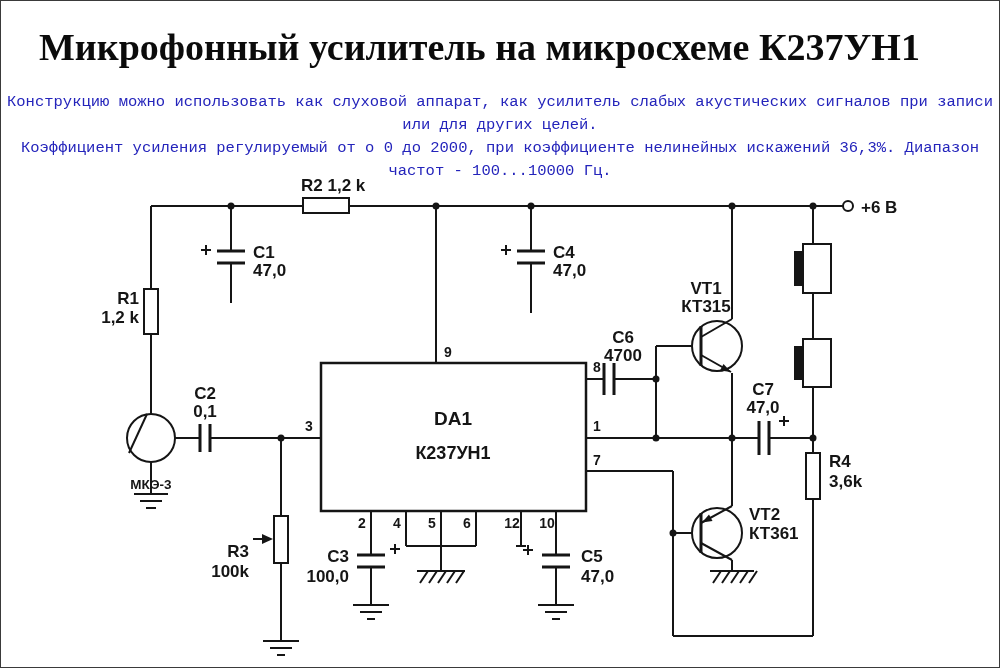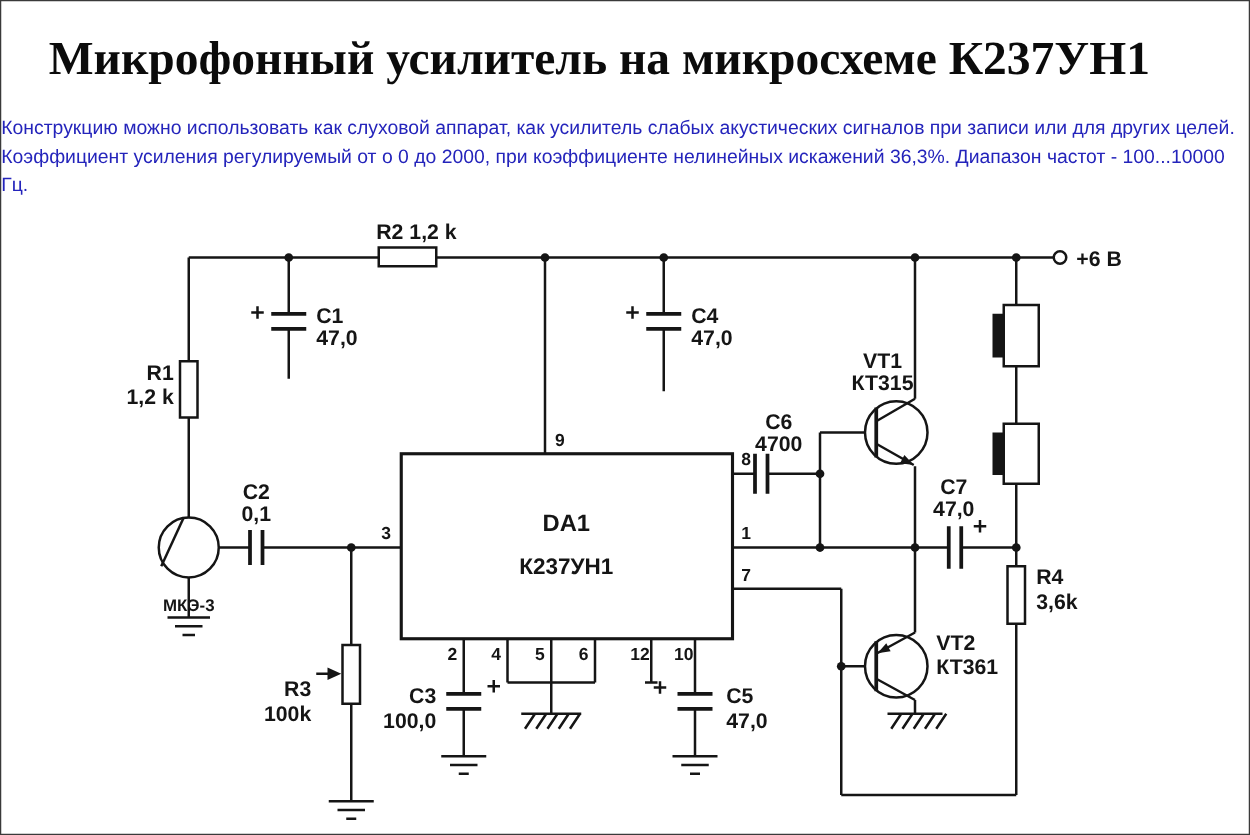--- a/index.html
+++ b/index.html
@@ -1,18 +1,18 @@
 <!DOCTYPE html>
 <html style="--desc-color: #2424bb;"><head>
 <meta charset="utf-8">
 <style>
   html,body{margin:0;padding:0;background:#888;}
   .page{position:relative;width:1000px;height:668px;background:#ffffff;border:1px solid #3a3a3a;box-sizing:border-box;overflow:hidden;margin:0 auto;padding-left:25px;}
   h1.title{position:absolute;left:38px;top:24px;margin:0;font-family:"Liberation Serif",serif;font-weight:bold;font-size:38px;color:#0b0b0b;white-space:nowrap;}
-  .desc{position:absolute;top:90px;left:0;width:100%;text-align:left;font-family:Liberation Sans, sans-serif;font-size:15.5px;line-height:23px;color:var(--desc-color,#2424bb);}
+  .desc{position:absolute;top:90px;left:0;width:100%;text-align:center;font-family:Liberation Mono, monospace;font-size:15.5px;line-height:23px;color:var(--desc-color,#2424bb);}
   svg.schem{position:absolute;left:0;top:0;width:1000px;height:668px;}
   svg text{font-family:"Liberation Sans",sans-serif;font-weight:bold;fill:#151515;}
   .t17{font-size:17px}.t14{font-size:14px}.t13{font-size:13.5px}.t19{font-size:19px}.t18{font-size:18px}
   .w{stroke:#151515;stroke-width:2;fill:none}
   .w3{stroke:#151515;stroke-width:3;fill:none}
   .box{stroke:#151515;stroke-width:2;fill:#ffffff}
   .icbox{stroke:#151515;stroke-width:2.5;fill:#ffffff}
   .dot{fill:#151515;stroke:none}
   .blk{fill:#151515;stroke:none}
 </style>

